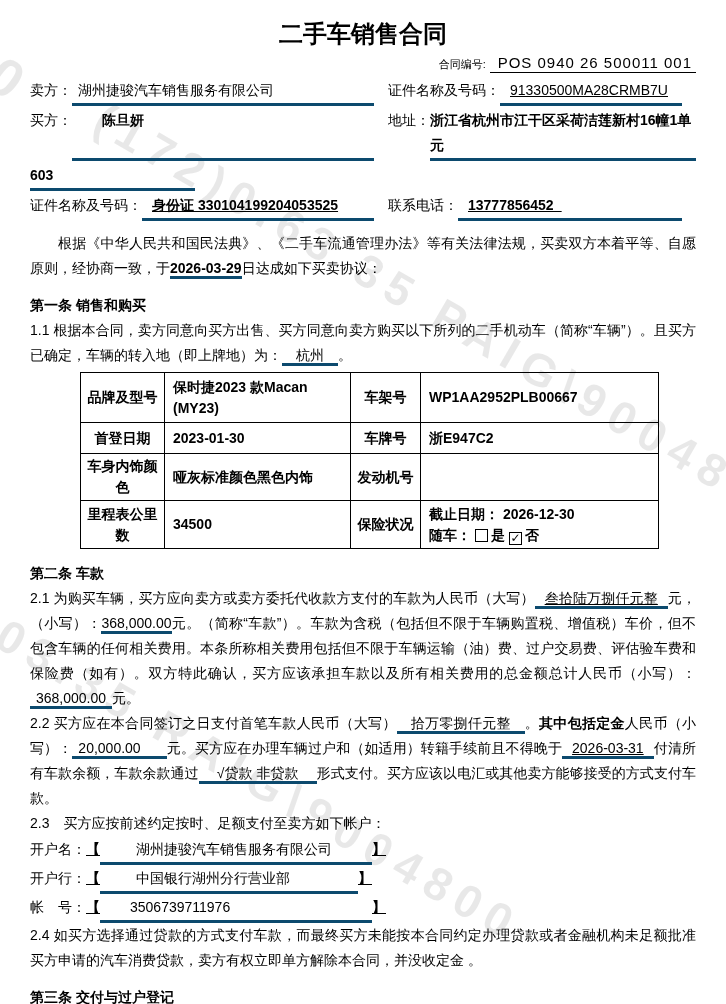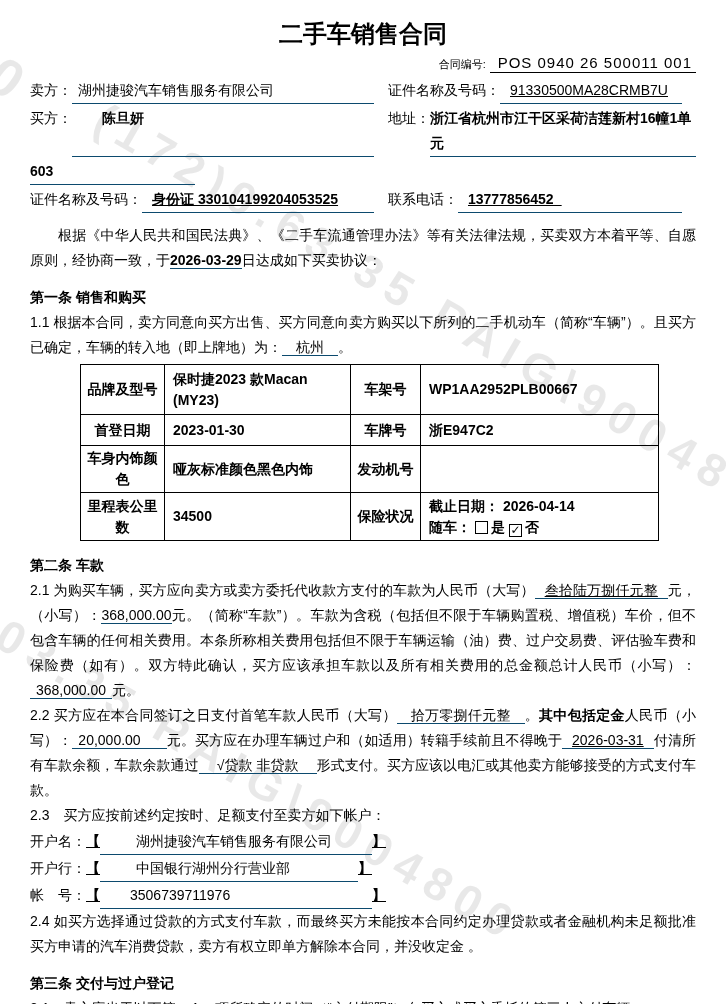--- a/index.html
+++ b/index.html
@@ -23,21 +23,21 @@
   .content { position:relative; z-index:1; padding:20px 30px 0 30px; }
   .title { text-align:center; font-size:24px; font-weight:bold; margin:0; line-height:28px; }
   .contract-row { text-align:right; margin-top:3px; line-height:24px; }
   .contract-label { font-size:11px; color:#000; }
   .contract-no { font-size:15px; font-weight:normal; border-bottom:1.5px solid #000; padding:0 4px 1px 8px; letter-spacing:1px; }
   
   .prow { display:flex; line-height:25px; margin-top:2px; }
   .pleft { flex:0 0 358px; display:flex; }
   .pright { flex:1 1 auto; display:flex; }
   .lab { flex:0 0 auto; white-space:nowrap; }
-  .uv { border-bottom:1px solid #0c4a6e; }
+  .uv { border-bottom:3px solid #0c4a6e; }
   .grow { flex:1 1 auto; margin-right:14px; }
   .b { font-weight:bold; }
   .addr2 { display:inline-block; width:165px; }
   
   .para { margin:0; line-height:25px; text-align:justify; }
   .indent { text-indent:2em; }
   .head { font-weight:bold; margin:12px 0 0 0; line-height:25px; }
   .mt { margin-top:10px; }
   .pad6  { padding:0 6px; }
   .pad10 { padding:0 10px;text-decoration:underline; }
@@ -145,21 +145,21 @@
       <td class="lbl">发动机号</td>
       <td></td>
     </tr>
     <tr class="r4">
       <td class="lbl">里程表公里数</td>
       <td>34500</td>
       <td class="lbl">保险状况</td>
       <td>
         <div>
           <span>截止日期：</span>
-          <span>2026-04-14</span>
+          <span>2026-12-30</span>
         </div>
         <div>
           <span>随车：</span><span class="cb"></span><span>是</span><span class="cb"><i>✓</i></span><span>否</span>
         </div>
       </td>
     </tr>
   </tbody>
     </table>
 
   <p class="head">第二条 车款</p>

